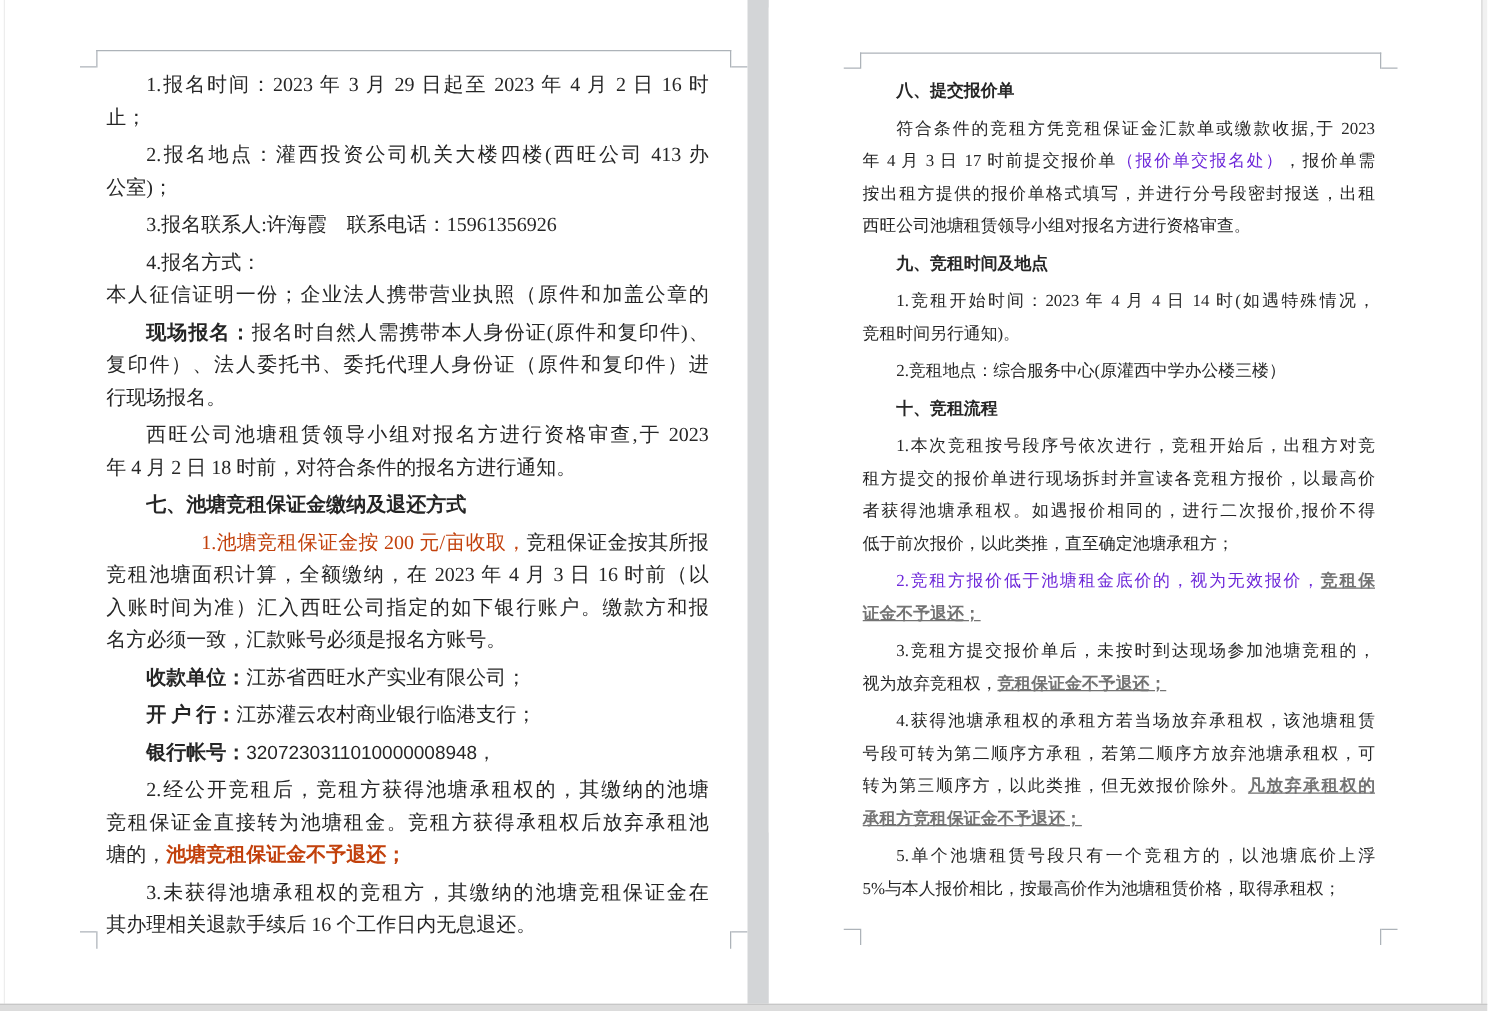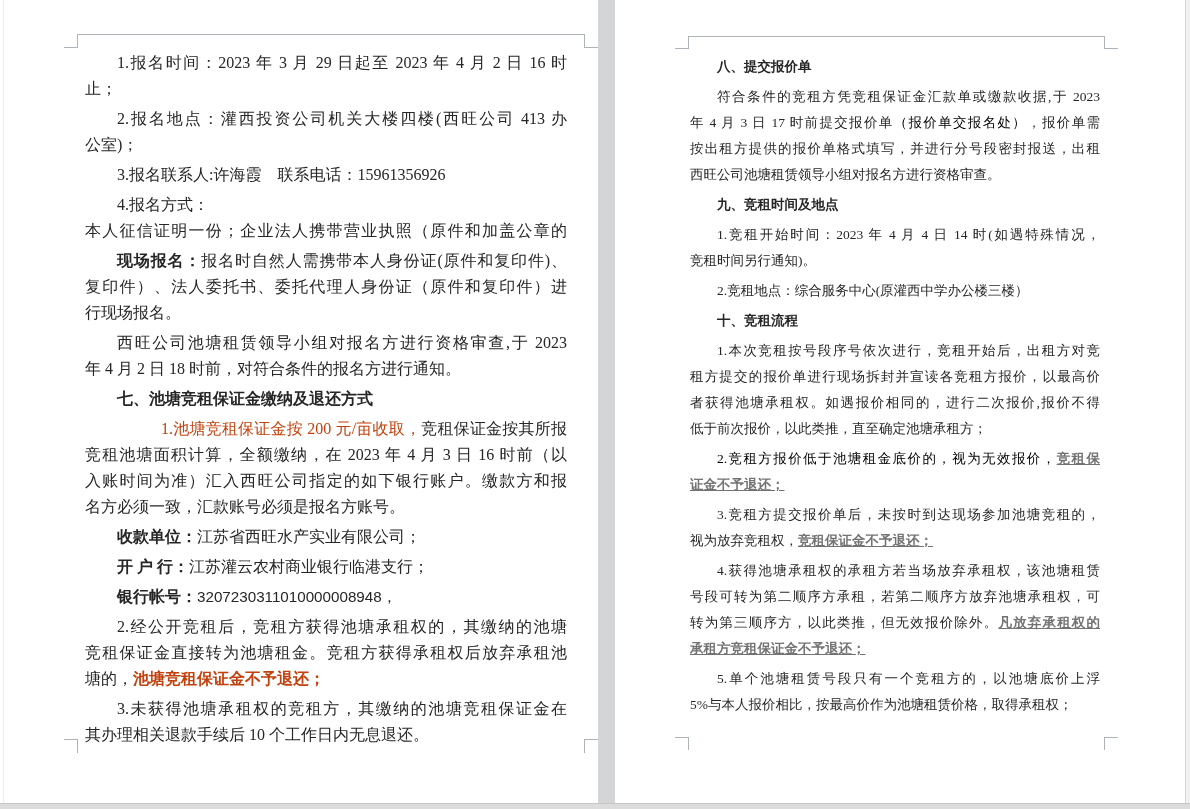--- a/index.html
+++ b/index.html
@@ -1,39 +1,39 @@
 <!DOCTYPE html>
 <html><head>
 <meta charset="utf-8">
 <style>
   html,body{margin:0;padding:0;}
   #screen{position:relative;width:1190px;height:809px;background:#ffffff;overflow:hidden;
           font-family:"Liberation Serif","DejaVu Serif",serif;}
-  .page{position:absolute;top:0;background:#ffffff;}
+  .page{position:absolute;top:6px;background:#ffffff;}
   #page-left{left:0;width:598px;height:803px;}
   #page-right{left:615px;width:570px;height:660px;}
   .page-gap{position:absolute;left:598px;top:0;width:17px;height:803px;background:#d3d5d7;}
   .right-sliver{position:absolute;left:1185px;top:0;width:5px;height:803px;background:#f1f1f1;
                 border-left:1px solid #d6d6d6;box-sizing:border-box;}
   .bottom-strip{position:absolute;left:0;top:803px;width:1190px;height:6px;background:#dcdcdc;
                 border-top:1px solid #c7c7c7;box-sizing:border-box;}
   .left-edge-line{position:absolute;left:3px;top:0;width:1px;height:803px;background:#ededed;}
   .mark{position:absolute;background:#adb3b9;}
   .text-area{position:absolute;color:#262626;}
   #page-left .text-area{left:85px;top:50px;width:482px;font-size:16px;line-height:26px;}
   #page-right .text-area{left:75px;top:50px;width:410px;font-size:13.5px;line-height:26px;}
   .line{height:26px;overflow:hidden;}
   .fill{text-align:justify;text-align-last:justify;}
   .indent{text-indent:2em;}
   .para{margin-top:4px;}
   .heading{margin-top:4px;font-weight:bold;}
   .s-n{}
   .s-b{font-weight:bold;}
   .s-blue{color:#c2410c;margin-left:44px;}
-  .s-red{color:#000000;}
+  .s-red{color:#6d28d9;}
   .s-rbu{color:#737373;font-weight:bold;text-decoration:underline;}
   .s-bu{font-weight:bold;color:#c2410c;}
   .s-num{font-family:"Liberation Sans","DejaVu Sans",sans-serif;font-weight:normal;font-size:0.95em;}
 </style>
 </head>
 <body>
 
 <div id="screen">
 
   <div class="page" id="page-left">
@@ -65,21 +65,21 @@
         <div class="line fill"><span class="s-n">竞租池塘面积计算，全额缴纳，在 2023 年 4 月 3 日 16 时前（以</span></div>
         <div class="line fill"><span class="s-n">入账时间为准）汇入西旺公司指定的如下银行账户。缴款方和报</span></div>
         <div class="line"><span class="s-n">名方必须一致，汇款账号必须是报名方账号。</span></div>
         <div class="line indent para"><span class="s-b">收款单位：</span><span class="s-n">江苏省西旺水产实业有限公司；</span></div>
         <div class="line indent para"><span class="s-b">开 户 行：</span><span class="s-n">江苏灌云农村商业银行临港支行；</span></div>
         <div class="line indent para"><span class="s-b">银行帐号：</span><span class="s-num">3207230311010000008948，</span></div>
         <div class="line indent fill para"><span class="s-n">2.经公开竞租后，竞租方获得池塘承租权的，其缴纳的池塘</span></div>
         <div class="line fill"><span class="s-n">竞租保证金直接转为池塘租金。竞租方获得承租权后放弃承租池</span></div>
         <div class="line"><span class="s-n">塘的，</span><span class="s-bu">池塘竞租保证金不予退还；</span></div>
         <div class="line indent fill para"><span class="s-n">3.未获得池塘承租权的竞租方，其缴纳的池塘竞租保证金在</span></div>
-        <div class="line"><span class="s-n">其办理相关退款手续后 10 个工作日内无息退还。</span></div>
+        <div class="line"><span class="s-n">其办理相关退款手续后 16 个工作日内无息退还。</span></div>
       </div>
   </div>
 
   <div class="page-gap"></div>
 
   <div class="page" id="page-right">
     <div class="mark" style="left:73px;top:36px;width:417px;height:1px;"></div>
     <div class="mark" style="left:73px;top:36px;width:1px;height:13px;"></div>
     <div class="mark" style="left:60px;top:48px;width:13px;height:1px;"></div>
     <div class="mark" style="left:489px;top:36px;width:1px;height:13px;"></div>

